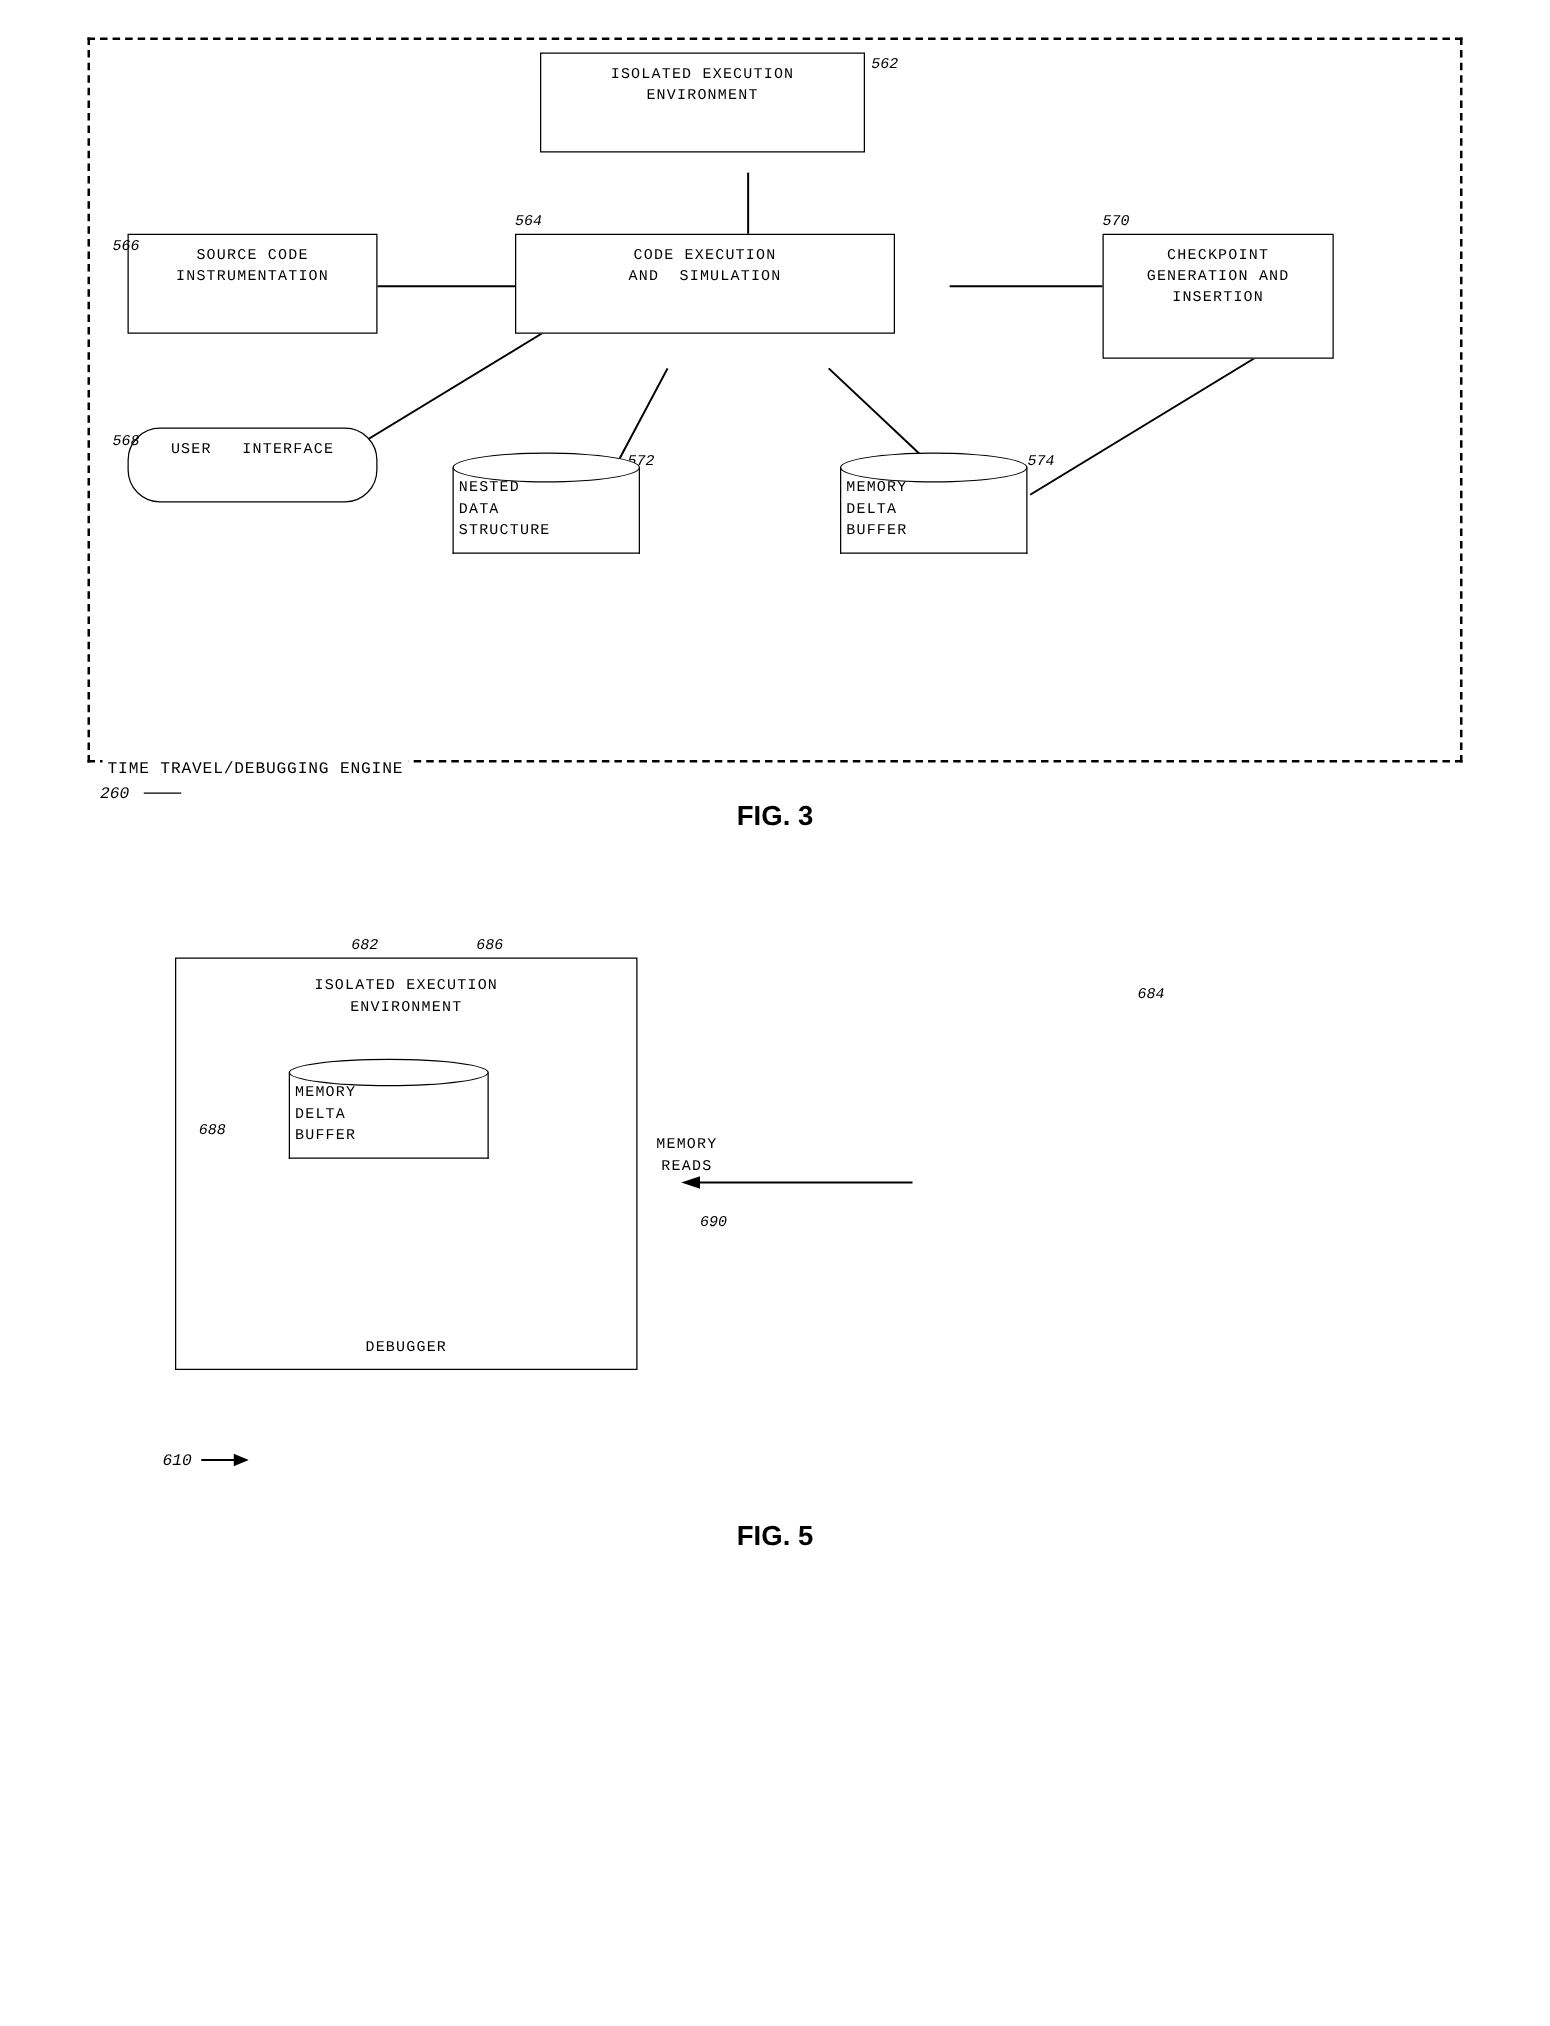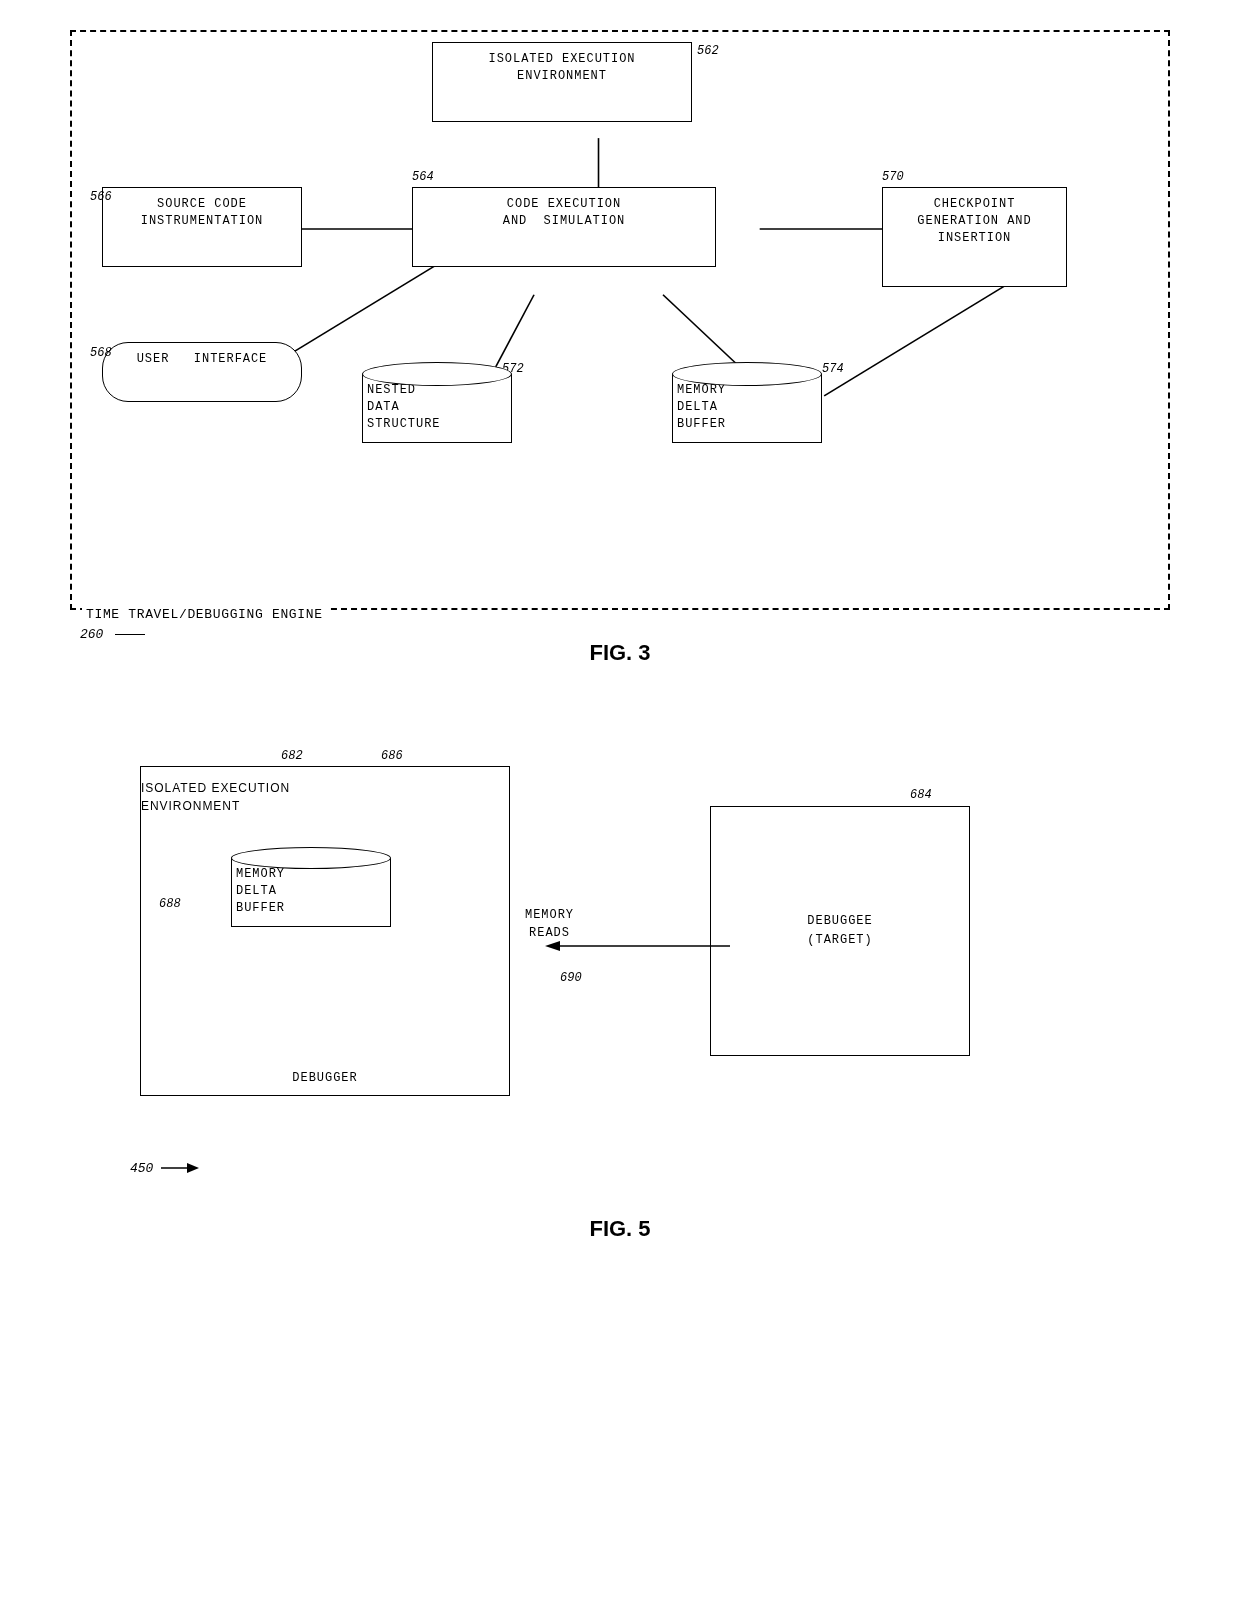--- a/index.html
+++ b/index.html
@@ -199,22 +199,22 @@
   <div class="fig5-inner">
 
     <svg style="position:absolute;top:0;left:0;width:100%;height:100%;pointer-events:none;" viewBox="0 0 1020 480">
 
       <line x1="620" y1="240" x2="450" y2="240" stroke="#000" stroke-width="1.5"></line>
       <polygon points="450,235 435,240 450,245" fill="#000"></polygon>
     </svg>
 
     <div class="outer-box" style="left:70px; top:60px; width:370px; height:330px;">
 
-      <div style="position:absolute; top:12px; left:0; width:100%; text-align:left;
-                  font-size:12px; font-family:Liberation Sans, sans-serif; letter-spacing:0.08em; line-height:1.5;">
+      <div style="position:absolute; top:12px; left:0; width:100%; text-align:center;
+                  font-size:12px; font-family:Liberation Mono, monospace; letter-spacing:0.08em; line-height:1.5;">
         ISOLATED EXECUTION<br>ENVIRONMENT
       </div>
       <span class="ref-num" style="top:-18px; left:240px;">686</span>
       <span class="ref-num" style="top:-18px; left:140px;">682</span>
 
       <div class="cylinder" style="left:90px; top:80px; width:160px; position:absolute;">
         <div class="cylinder-top" style="height:22px; margin-bottom:-11px;"></div>
         <div class="cylinder-body">
           <div class="cylinder-text" style="font-size:12px;">MEMORY<br>DELTA<br>BUFFER</div>
         </div>
@@ -224,29 +224,24 @@
       <div style="position:absolute; bottom:10px; left:0; width:100%; text-align:center;
                   font-size:12px; font-family:'Courier New',monospace; letter-spacing:0.08em;">DEBUGGER</div>
     </div>
 
     <div style="position:absolute; left:455px; top:200px; font-size:12px;
                 font-family:'Courier New',monospace; letter-spacing:0.08em; text-align:center; line-height:1.5;">
       MEMORY<br>READS
     </div>
     <span class="ref-num" style="position:absolute; left:490px; top:265px;">690</span>
 
-    <div class="outer-box" style="left:640px; top:100px; width:260px; height:250px; display:flex; align-items:center; justify-content:center;">
-      <div style="text-align:center; font-size:12px; font-family:'Courier New',monospace; letter-spacing:0.08em; line-height:1.6;">
-        DEBUGGEE<br>(TARGET)
-      </div>
-    </div>
     <span class="ref-num" style="position:absolute; left:840px; top:82px;">684</span>
 
     <div style="position:absolute; bottom:10px; left:60px; display:flex; align-items:center; gap:6px;">
-      <span style="font-size:13px; font-style:italic; font-family:'Courier New',monospace;">450</span>
+      <span style="font-size:13px; font-style:italic; font-family:'Courier New',monospace;">610</span>
       <svg width="40" height="16" viewBox="0 0 40 16">
         <line x1="2" y1="8" x2="36" y2="8" stroke="#000" stroke-width="1.5"></line>
         <polygon points="28,3 40,8 28,13" fill="#000"></polygon>
       </svg>
     </div>
   </div>
 </div>
 
 <div class="fig-title">FIG. 5</div>
 

